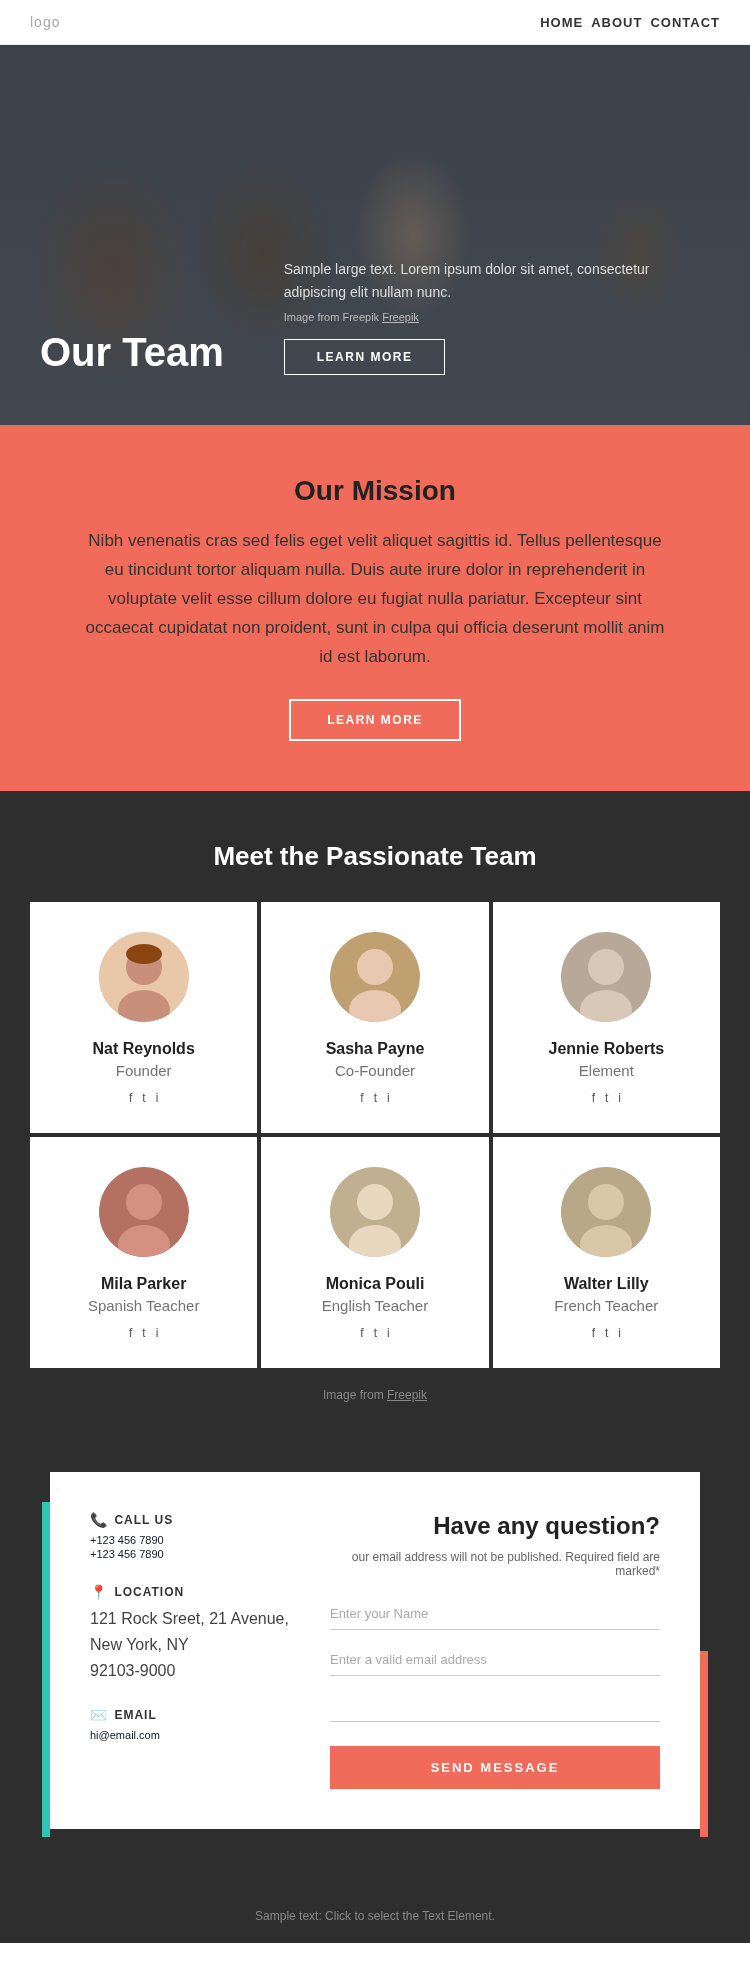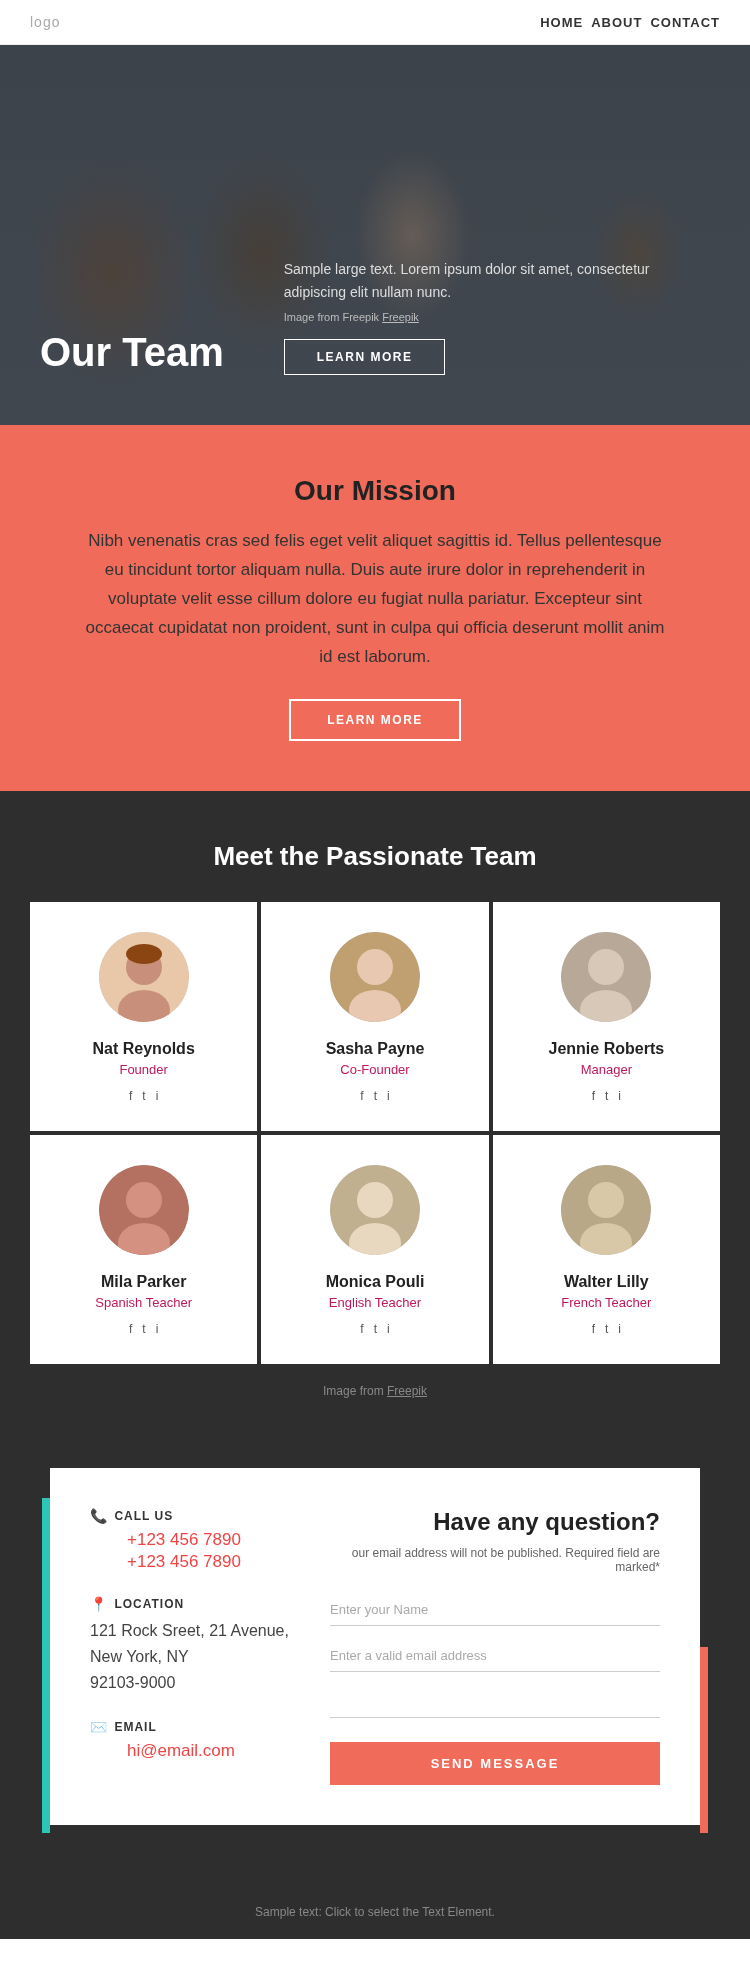--- a/index.html
+++ b/index.html
@@ -79,21 +79,21 @@
       background: #fff; padding: 30px 20px 28px;
       display: flex; flex-direction: column; align-items: center; text-align: center;
     }
     .avatar {
       width: 90px; height: 90px; border-radius: 50%;
       background: #ccc; margin-bottom: 18px; overflow: hidden;
       display: flex; align-items: center; justify-content: center;
     }
     
     .team-card h3 { font-size: 16px; font-weight: 700; color: #222; margin-bottom: 4px; }
-    .team-card .role { font-size: 13px; color: #be185d; margin-bottom: 12px; }
+    .team-card .role { font-size: 15px; color: #737373; margin-bottom: 12px; }
     .social-icons { display: flex; gap: 10px; justify-content: center; }
     .social-icon { font-size: 12px; color: #555; cursor: pointer; }
     .team-credit { text-align: center; margin-top: 20px; color: #888; font-size: 12px; padding-bottom: 20px; }
     .team-credit a { color: #888; }
 
     
     .contact-section {
       background: #2e2e2e; padding: 20px 30px 60px;
     }
     .contact-card {
@@ -112,21 +112,21 @@
     }
     .contact-inner { display: flex; gap: 40px; }
     .contact-left { flex: 0 0 200px; }
     .contact-right { flex: 1; }
     .contact-block { margin-bottom: 24px; }
     .contact-block-title {
       font-size: 12px; font-weight: 700; color: #333; letter-spacing: 1px;
       text-transform: uppercase; margin-bottom: 6px; display: flex; align-items: center; gap: 6px;
     }
     .contact-icon { font-size: 14px; }
-    .phone-link { color: #ef4444; font-size: 17px; display: block; text-decoration: none; margin-bottom: 2px; margin-left: 37px; }
+    .phone-link { color: #0f172a; font-size: 11px; display: block; text-decoration: none; margin-bottom: 2px; }
     .contact-text { font-size: 16px; color: #444; line-height: 1.6; }
     .contact-right h2 { font-size: 24px; font-weight: 700; color: #222; margin-bottom: 10px; text-align: right; }
     .contact-note { font-size: 12px; color: #666; margin-bottom: 20px; text-align: right; }
     .form-group { margin-bottom: 14px; }
     .form-input {
       width: 100%; border: none; border-bottom: 1px solid #ccc;
       padding: 8px 0; font-size: 13px; color: #333; outline: none;
       background: transparent;
     }
     .form-input::placeholder { color: #aaa; }
@@ -213,21 +213,21 @@
       <div class="team-card">
     <div class="avatar">
     <svg width="90" height="90" viewBox="0 0 90 90">
       <circle cx="45" cy="45" r="45" fill="#b8a898"></circle>
       <circle cx="45" cy="35" r="18" fill="#d8c8b8"></circle>
       <ellipse cx="45" cy="78" rx="26" ry="20" fill="#d8c8b8"></ellipse>
 
     </svg>
   </div>
     <h3>Jennie Roberts</h3>
-    <p class="role">Manager</p>
+    <p class="role">Element</p>
     <div class="social-icons">
       <span class="social-icon">f</span>
       <span class="social-icon">t</span>
       <span class="social-icon">i</span>
     </div>
   </div>
       <div class="team-card">
     <div class="avatar">
     <svg width="90" height="90" viewBox="0 0 90 90">
       <circle cx="45" cy="45" r="45" fill="#b47060"></circle>

